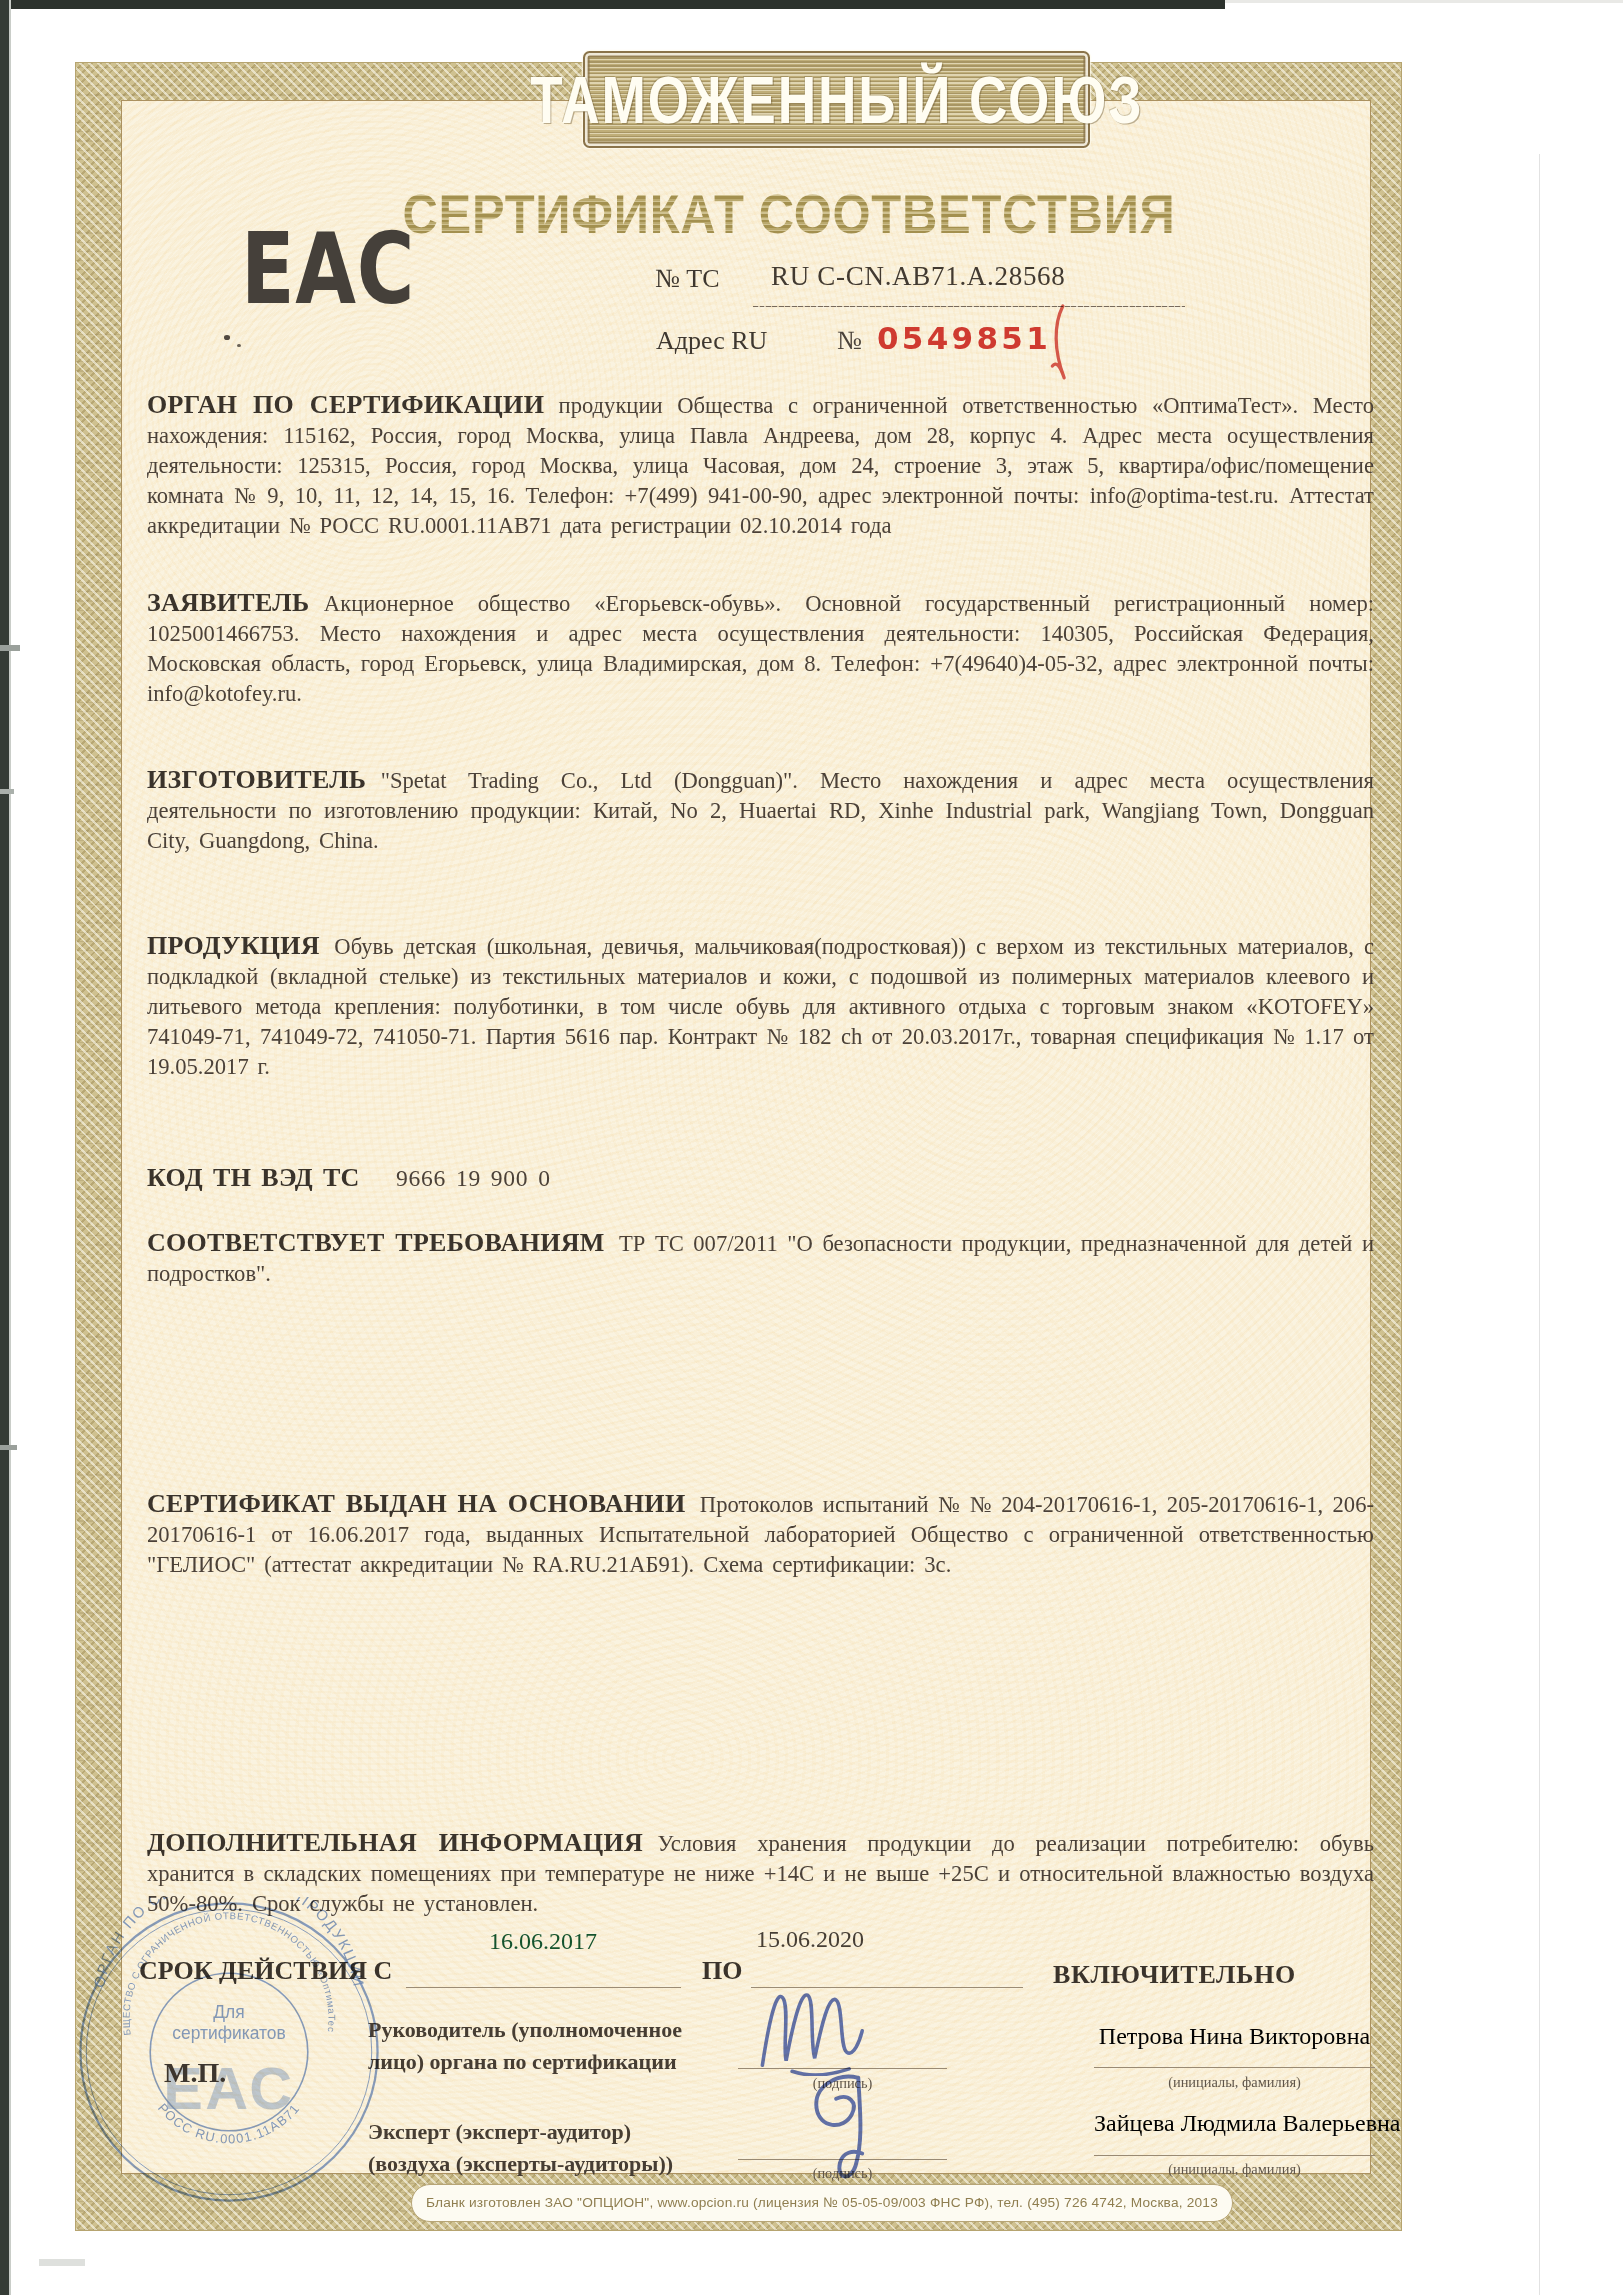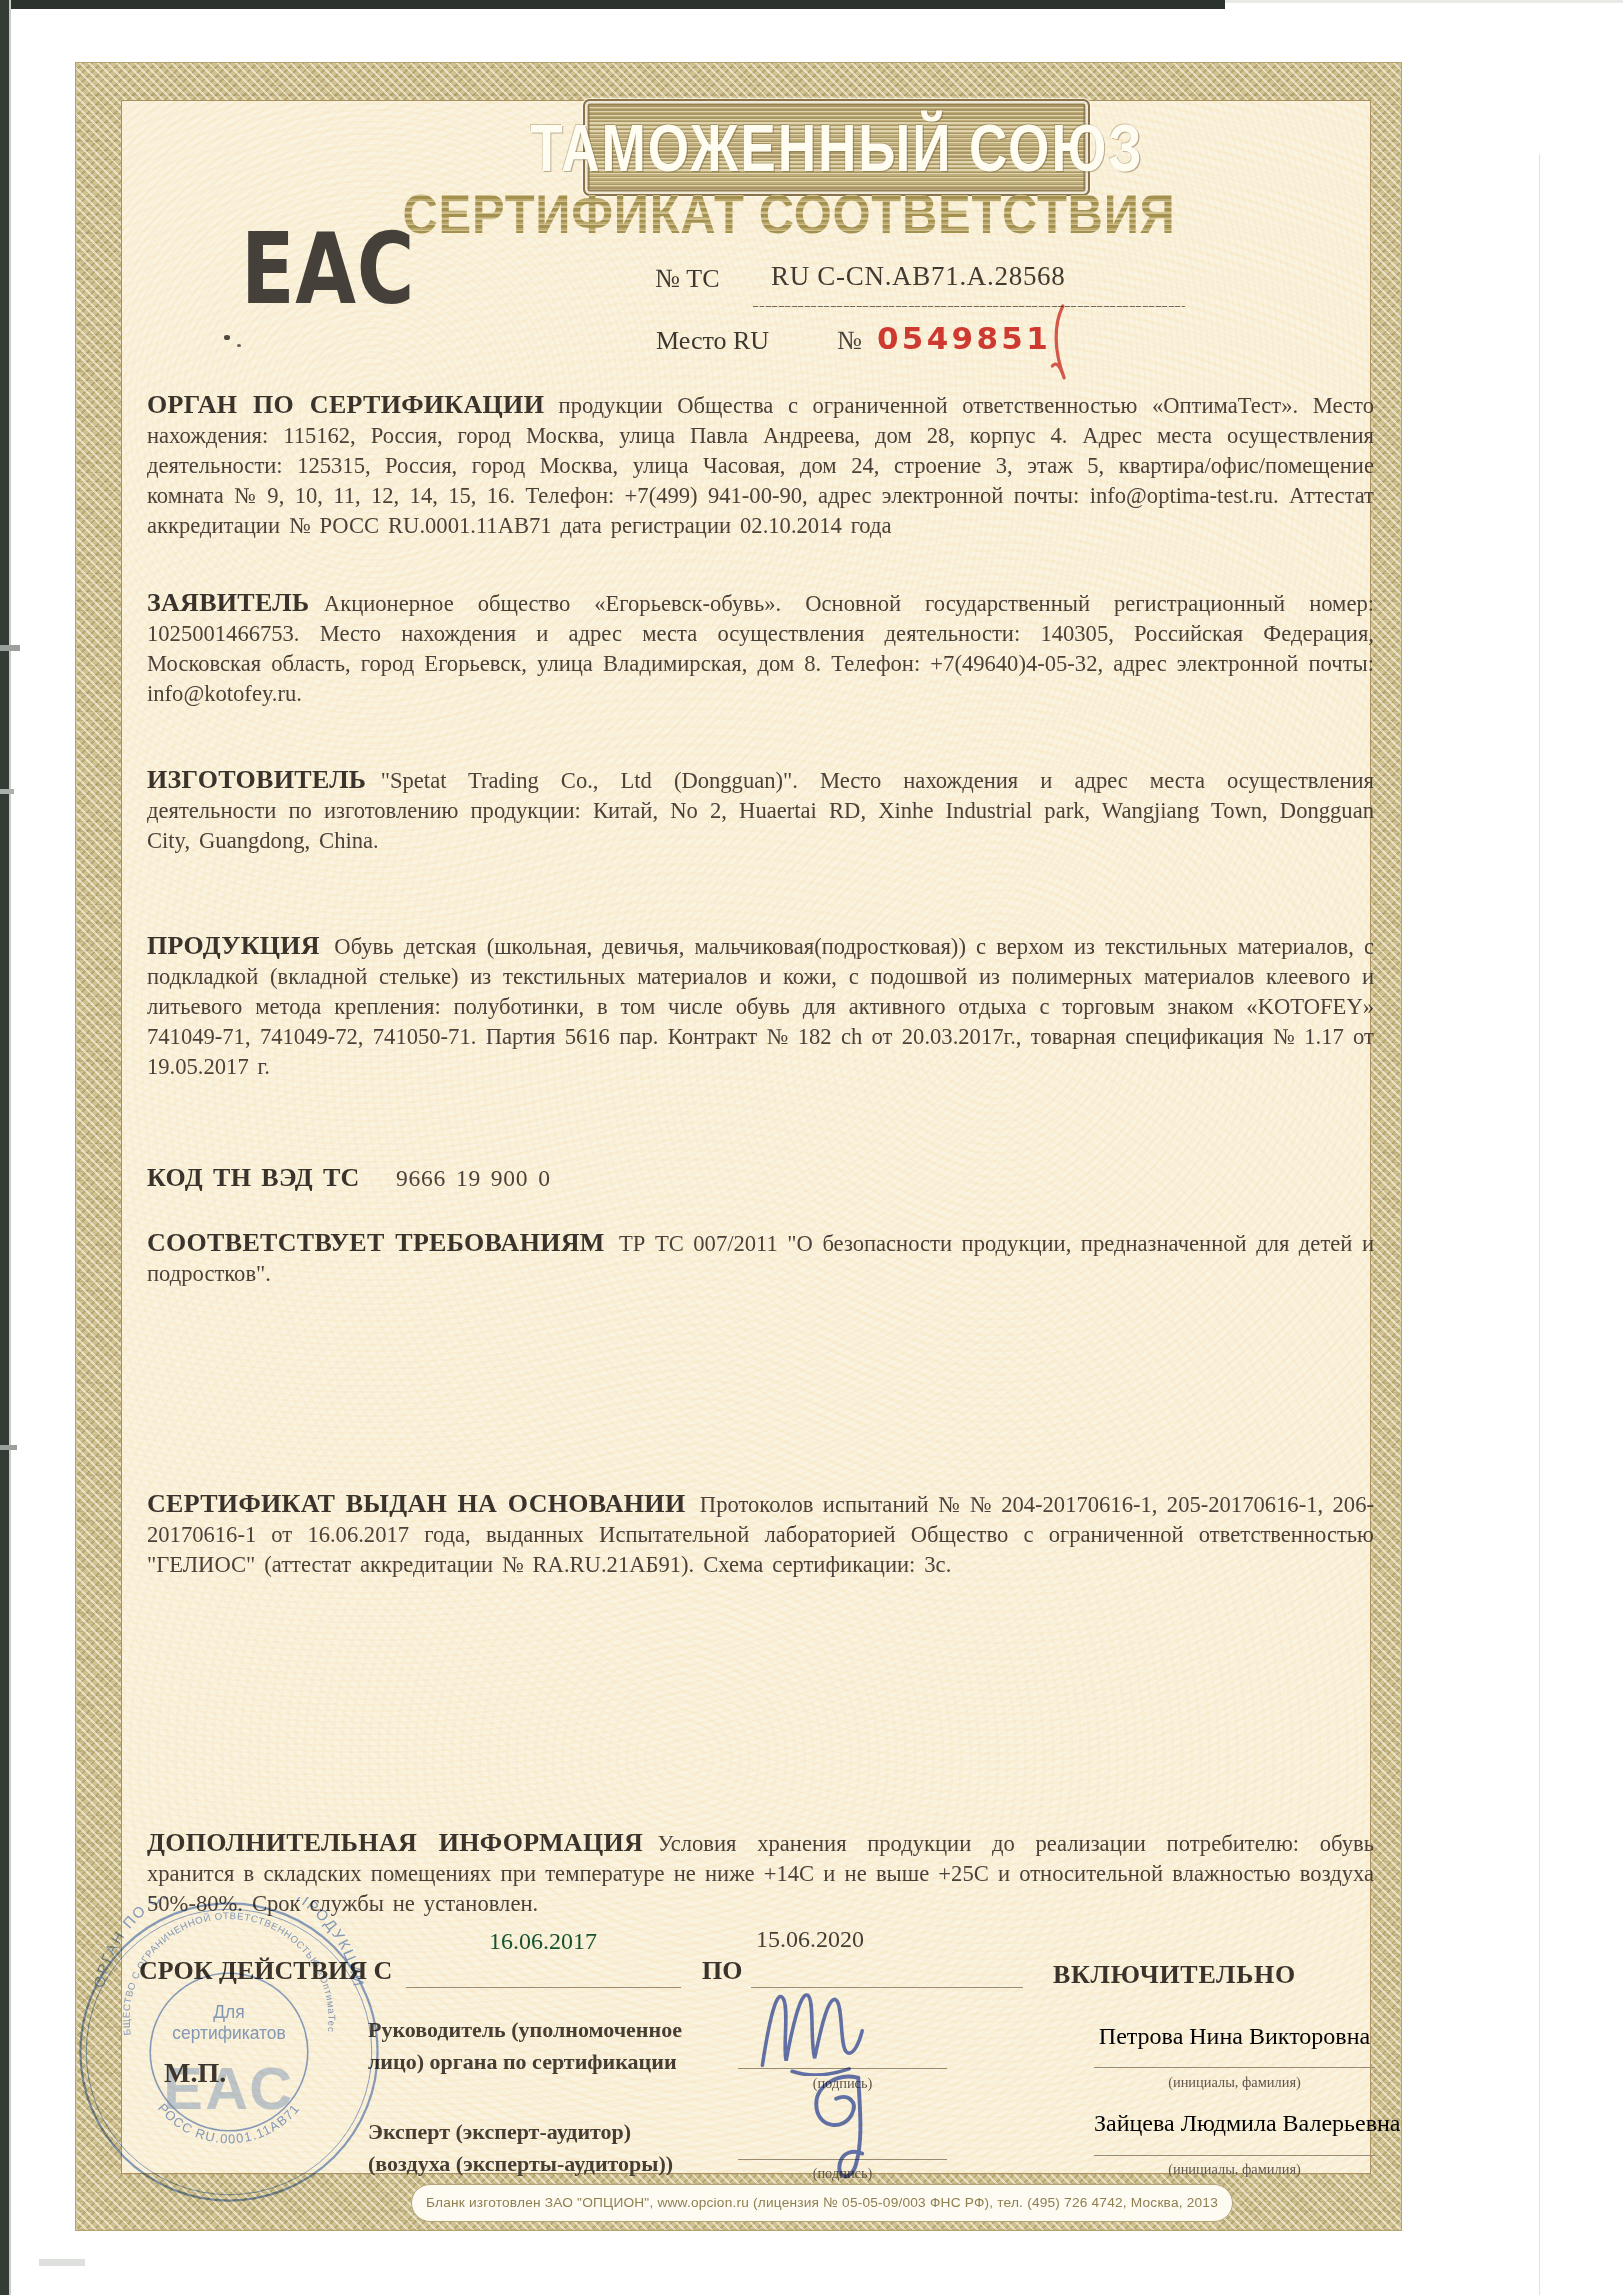--- a/index.html
+++ b/index.html
@@ -43,21 +43,21 @@
     border:1.3px solid #ab9160;
   }
 
   
   .union-panel{
     left:583px;top:51px;width:507px;height:97px;
     background-color:#bfae79;
     background-image:repeating-linear-gradient(0deg, rgba(255,250,230,.50) 0 1.3px, rgba(125,105,60,.35) 1.3px 2.6px, rgba(191,174,121,.25) 2.6px 3.9px);
     border:2px solid #8a734a;border-radius:6.5px;box-sizing:border-box;
     box-shadow:inset 0 0 0 2.6px rgba(255,252,240,.85), inset 0 0 0 4.6px rgba(138,115,74,.8), 0 0 0 1.3px rgba(255,252,240,.7);
-    display:flex;align-items:center;justify-content:center;margin-top:48px;
+    display:flex;align-items:center;justify-content:center;
   }
   .union-text{
     font-family:"Liberation Sans","DejaVu Sans",sans-serif;font-weight:bold;
     font-size:56px;color:#fffdf2;letter-spacing:2px;white-space:nowrap;
     transform:scale(.95,1.18);text-shadow:1.3px 1.3px 0 rgba(110,92,50,.45), -0.7px -0.7px 0 rgba(110,92,50,.3);
   }
   .main-title{
     left:370px;top:183px;width:838px;text-align:center;white-space:nowrap;
     font-family:"Liberation Sans","DejaVu Sans",sans-serif;font-weight:bold;
     font-size:49px;letter-spacing:0.7px;transform:scaleY(1.12);transform-origin:top center;
@@ -161,21 +161,21 @@
 
 <div class="abs union-panel">
   <span class="union-text">ТАМОЖЕННЫЙ СОЮЗ</span>
 </div>
 <div class="abs eac-mark">ЕАС</div>
 <div class="abs main-title">СЕРТИФИКАТ СООТВЕТСТВИЯ</div>
 
 <div class="abs num-label">№ ТС</div>
 <div class="abs num-value">RU C-CN.АВ71.А.28568</div>
 <div class="abs num-rule"></div>
-<div class="abs series-label">Место RU</div>
+<div class="abs series-label">Адрес RU</div>
 <div class="abs series-sign">№</div>
 <div class="abs series-value">0549851</div>
 <svg class="abs red-tick" viewBox="0 0 90 130">
   <path d="M44,6 C30,34 30,74 46,116 M46,116 C40,98 34,90 28,98" stroke="#d24138" stroke-width="5" fill="none" stroke-linecap="round" opacity=".85"></path>
 </svg>
 <div class="abs dot1"></div>
 <div class="abs dot2"></div>
 
 <p class="abs para p-organ"><span class="shead">ОРГАН ПО СЕРТИФИКАЦИИ</span><span>продукции Общества с ограниченной ответственностью «ОптимаТест». Место нахождения: 115162, Россия, город Москва, улица Павла Андреева, дом 28, корпус 4. Адрес места осуществления деятельности: 125315, Россия, город Москва, улица Часовая, дом 24, строение 3, этаж 5, квартира/офис/помещение комната № 9, 10, 11, 12, 14, 15, 16. Телефон: +7(499) 941-00-90, адрес электронной почты: info@optima-test.ru. Аттестат аккредитации № РОСС RU.0001.11АВ71 дата регистрации 02.10.2014 года</span></p>
 

